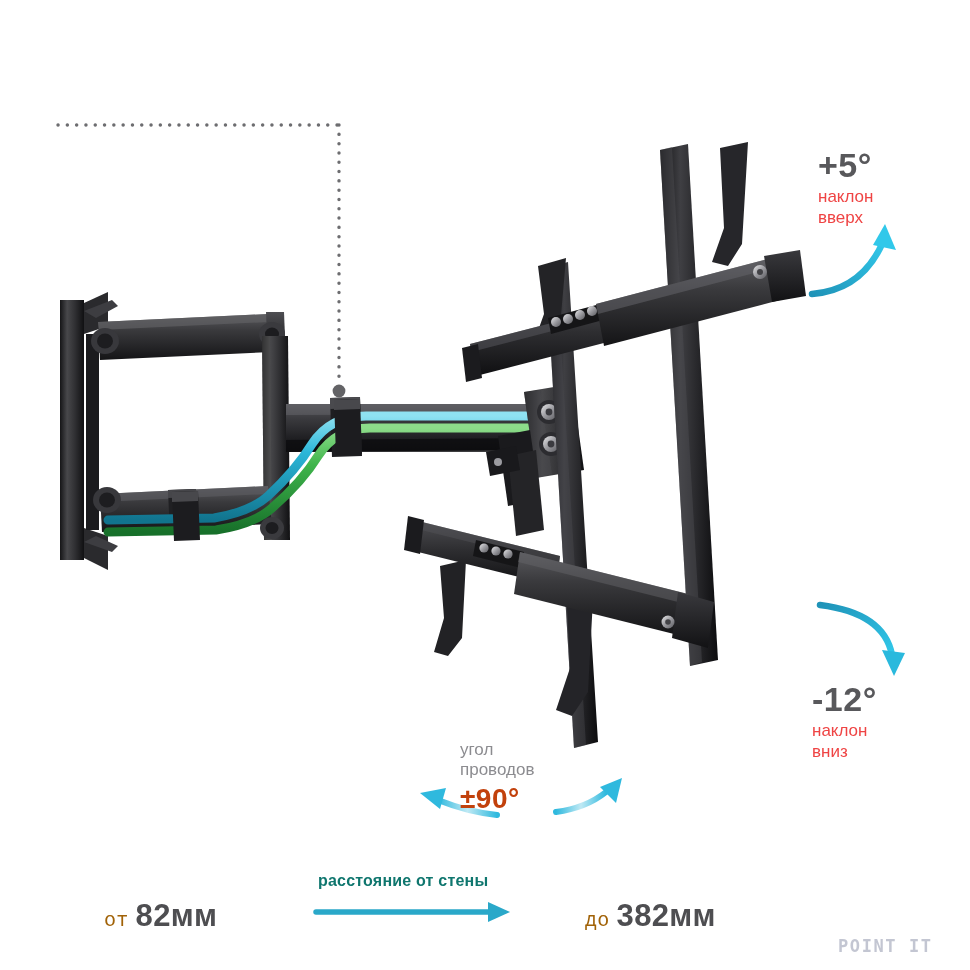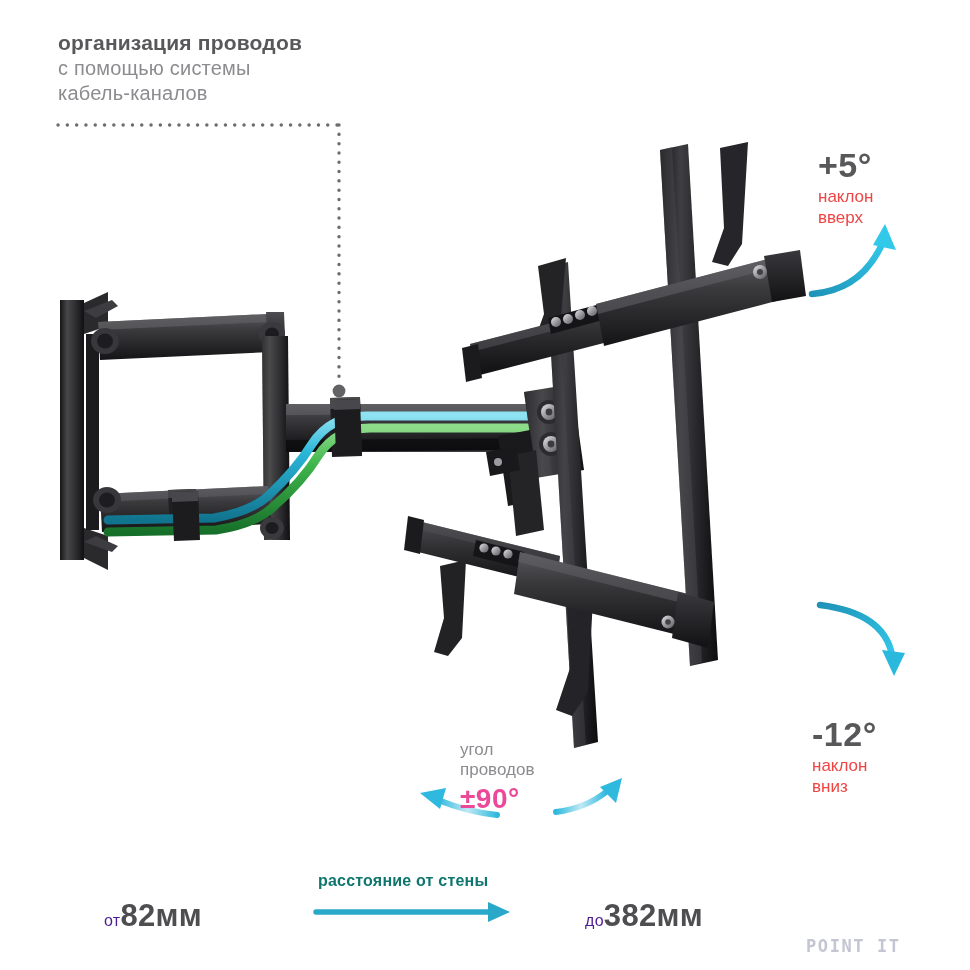--- a/index.html
+++ b/index.html
@@ -28,49 +28,50 @@
 
   .tilt{position:absolute;text-align:left;}
   .tilt .val{
     font-size:34px;font-weight:bold;color:#58585b;
     line-height:1.0;letter-spacing:0.5px;
   }
   .tilt .cap{
     font-size:17px;color:#ef4444;line-height:1.22;margin-top:5px;
   }
   #tilt-up{left:818px;top:148px;}
-  #tilt-down{left:812px;top:717px;}
+  #tilt-down{left:812px;top:682px;}
 
   .swivel{
     position:absolute;left:460px;top:740px;width:140px;
   }
   .swivel .cap{font-size:17px;color:#8c8c90;line-height:1.2;}
   .swivel .val{
-    font-size:28px;font-weight:bold;color:#ec4899;
+    font-size:28px;font-weight:bold;color:#c2410c;
     line-height:1.15;margin-top:2px;letter-spacing:0.5px;
   }
 
   .dist-lbl{
     position:absolute;left:318px;top:872px;
     font-size:16px;color:#0f766e;letter-spacing:0.2px;font-weight:bold;
   }
   .dist{position:absolute;white-space:nowrap;}
   .dist .pre{
-    font-size:16px;color:#4c1d95;font-weight:normal;
+    font-size:20px;color:#a16207;font-weight:normal;
     letter-spacing:0.3px;
+    font-family:Liberation Mono, monospace;
   }
   .dist .num{
     font-size:31px;color:#4e4e51;font-weight:bold;
-    letter-spacing:0.3px;margin-left:0;
+    letter-spacing:0.3px;margin-left:7px;
   }
   #dist-min{left:104px;top:898px;}
   #dist-max{left:585px;top:898px;}
 
   .watermark{
-    position:absolute;left:806px;top:936px;
+    position:absolute;left:838px;top:936px;
     font-size:17px;font-weight:bold;color:#c3c6d2;
     letter-spacing:1.6px;font-family:"DejaVu Sans Mono",monospace;
   }
 
   
   #leader{position:absolute;left:50px;top:112px;}
 
   
   #art,#arrows{position:absolute;left:0;top:0;width:970px;height:970px;}
 </style>
@@ -305,25 +306,20 @@
       <path d="M510 912 L488 902 L488 922 Z" fill="#2aa8c9"></path>
     </g>
   </svg>
 
   <svg id="leader" width="340" height="300" viewBox="0 0 340 300">
     <line x1="8" y1="13" x2="288" y2="13" stroke="#6d6d70" stroke-width="3.4" stroke-linecap="round" stroke-dasharray="0.1 9.2"></line>
     <line x1="289" y1="13" x2="289" y2="272" stroke="#6d6d70" stroke-width="3.4" stroke-linecap="round" stroke-dasharray="0.1 9.2"></line>
     <circle cx="289" cy="279" r="6.4" fill="#636366"></circle>
   </svg>
 
-  <div class="callout">
-    <div class="l1">организация проводов</div>
-    <div class="l2">с помощью системы</div>
-    <div class="l3">кабель-каналов</div>
-  </div>
 
   <div class="tilt" id="tilt-up">
     <div class="val">+5°</div>
     <div class="cap">
       <div>наклон</div>
       <div>вверх</div>
     </div>
   </div>
 
   <div class="tilt" id="tilt-down">

